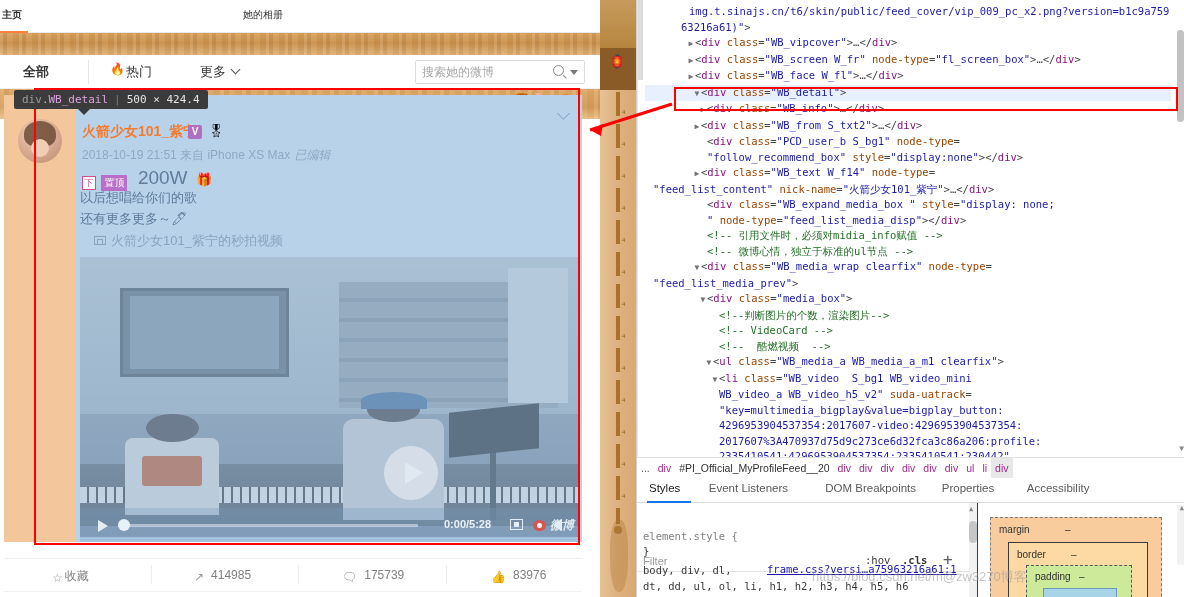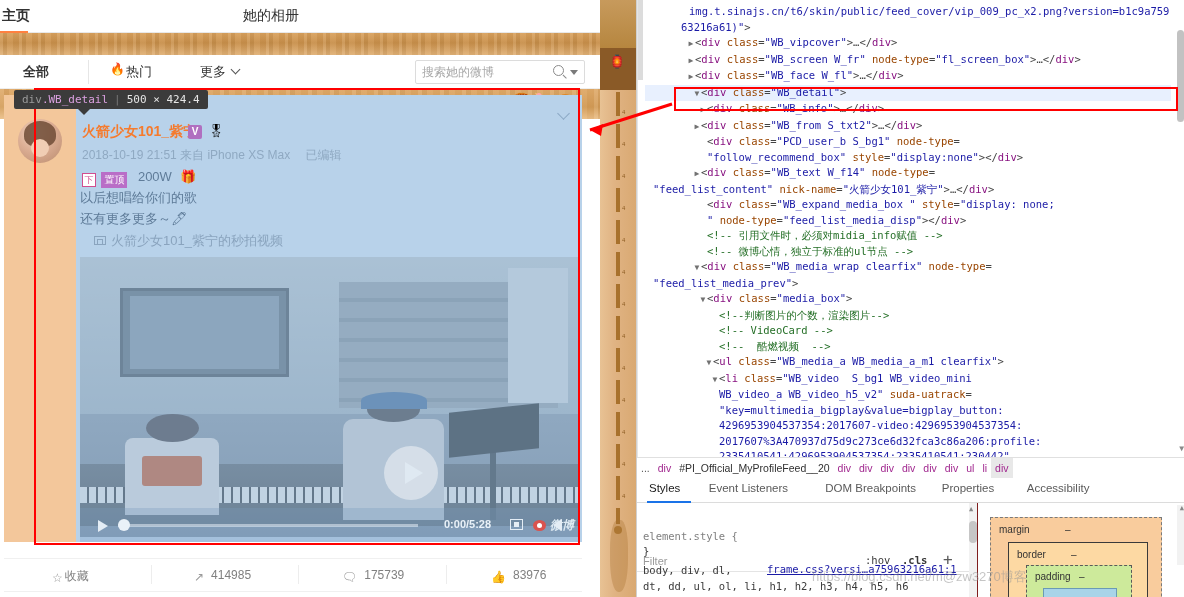--- a/index.html
+++ b/index.html
@@ -19,21 +19,21 @@
     background: #fff;
   }
 
   
   .wb-topbar {
     position: absolute; left: 0; top: 0; width: 600px; height: 33px;
     background: #fff; border-bottom: 1px solid #e8e8e8;
   }
   .wb-topbar .tb-item {
     position: absolute; top: 4px;
-    font-size: 14px; color: #333; line-height: 22px;
+    font-size: 10px; color: #333; line-height: 22px;
   }
   .wb-topbar .tb-home { left: 2px; font-weight: bold; color: #333; }
   .wb-topbar .tb-album { left: 243px; color: #333; }
   .wb-topbar .tb-underline {
     position: absolute; left: 0; top: 31px; width: 28px; height: 2px;
     background: #ff8140;
   }
 
   
   .wb-wood {
@@ -193,35 +193,35 @@
     background: #b06fc0; color: #fff;
     font-size: 10px; font-weight: bold; text-align: center; line-height: 14px;
   }
   .post-badge-club {
     position: absolute; left: 132px; top: 29px; font-size: 13px; line-height: 1;
   }
   .post-meta {
     position: absolute; left: 6px; top: 52px;
     font-size: 12px; color: #8fa9c2;
   }
-  .post-meta .edited { margin-left: 12px; }
+  .post-meta .edited { margin-left: 1px; font-style: italic; }
 
   .post-top-row { position: absolute; left: 6px; top: 72px; height: 18px; }
   .pin-icon {
     display: inline-block; vertical-align: -2px;
     width: 14px; height: 14px; border: 1px solid #d14d8f;
     color: #d14d8f; font-size: 9px; text-align: center; line-height: 13px;
     background: #fff;
   }
   .pin-label {
     display: inline-block; vertical-align: -2px;
     background: #b96ec7; color: #fff; font-size: 10px;
     padding: 1px 3px; margin-left: 1px;
   }
-  .pin-text { font-size: 13px; color: #5f7c99; margin-left: 6px; }
+  .pin-text { font-size: 19px; color: #5f7c99; margin-left: 6px; }
   .pin-gift { font-size: 13px; margin-left: 4px; }
 
   .post-line {
     position: absolute; left: 4px; font-size: 13px; color: #5d7a97;
   }
   .post-line-1 { top: 94px; }
   .post-line-2 { top: 115px; }
   .post-subtitle {
     position: absolute; left: 18px; top: 137px;
     font-size: 13px; color: #8aa4be;

